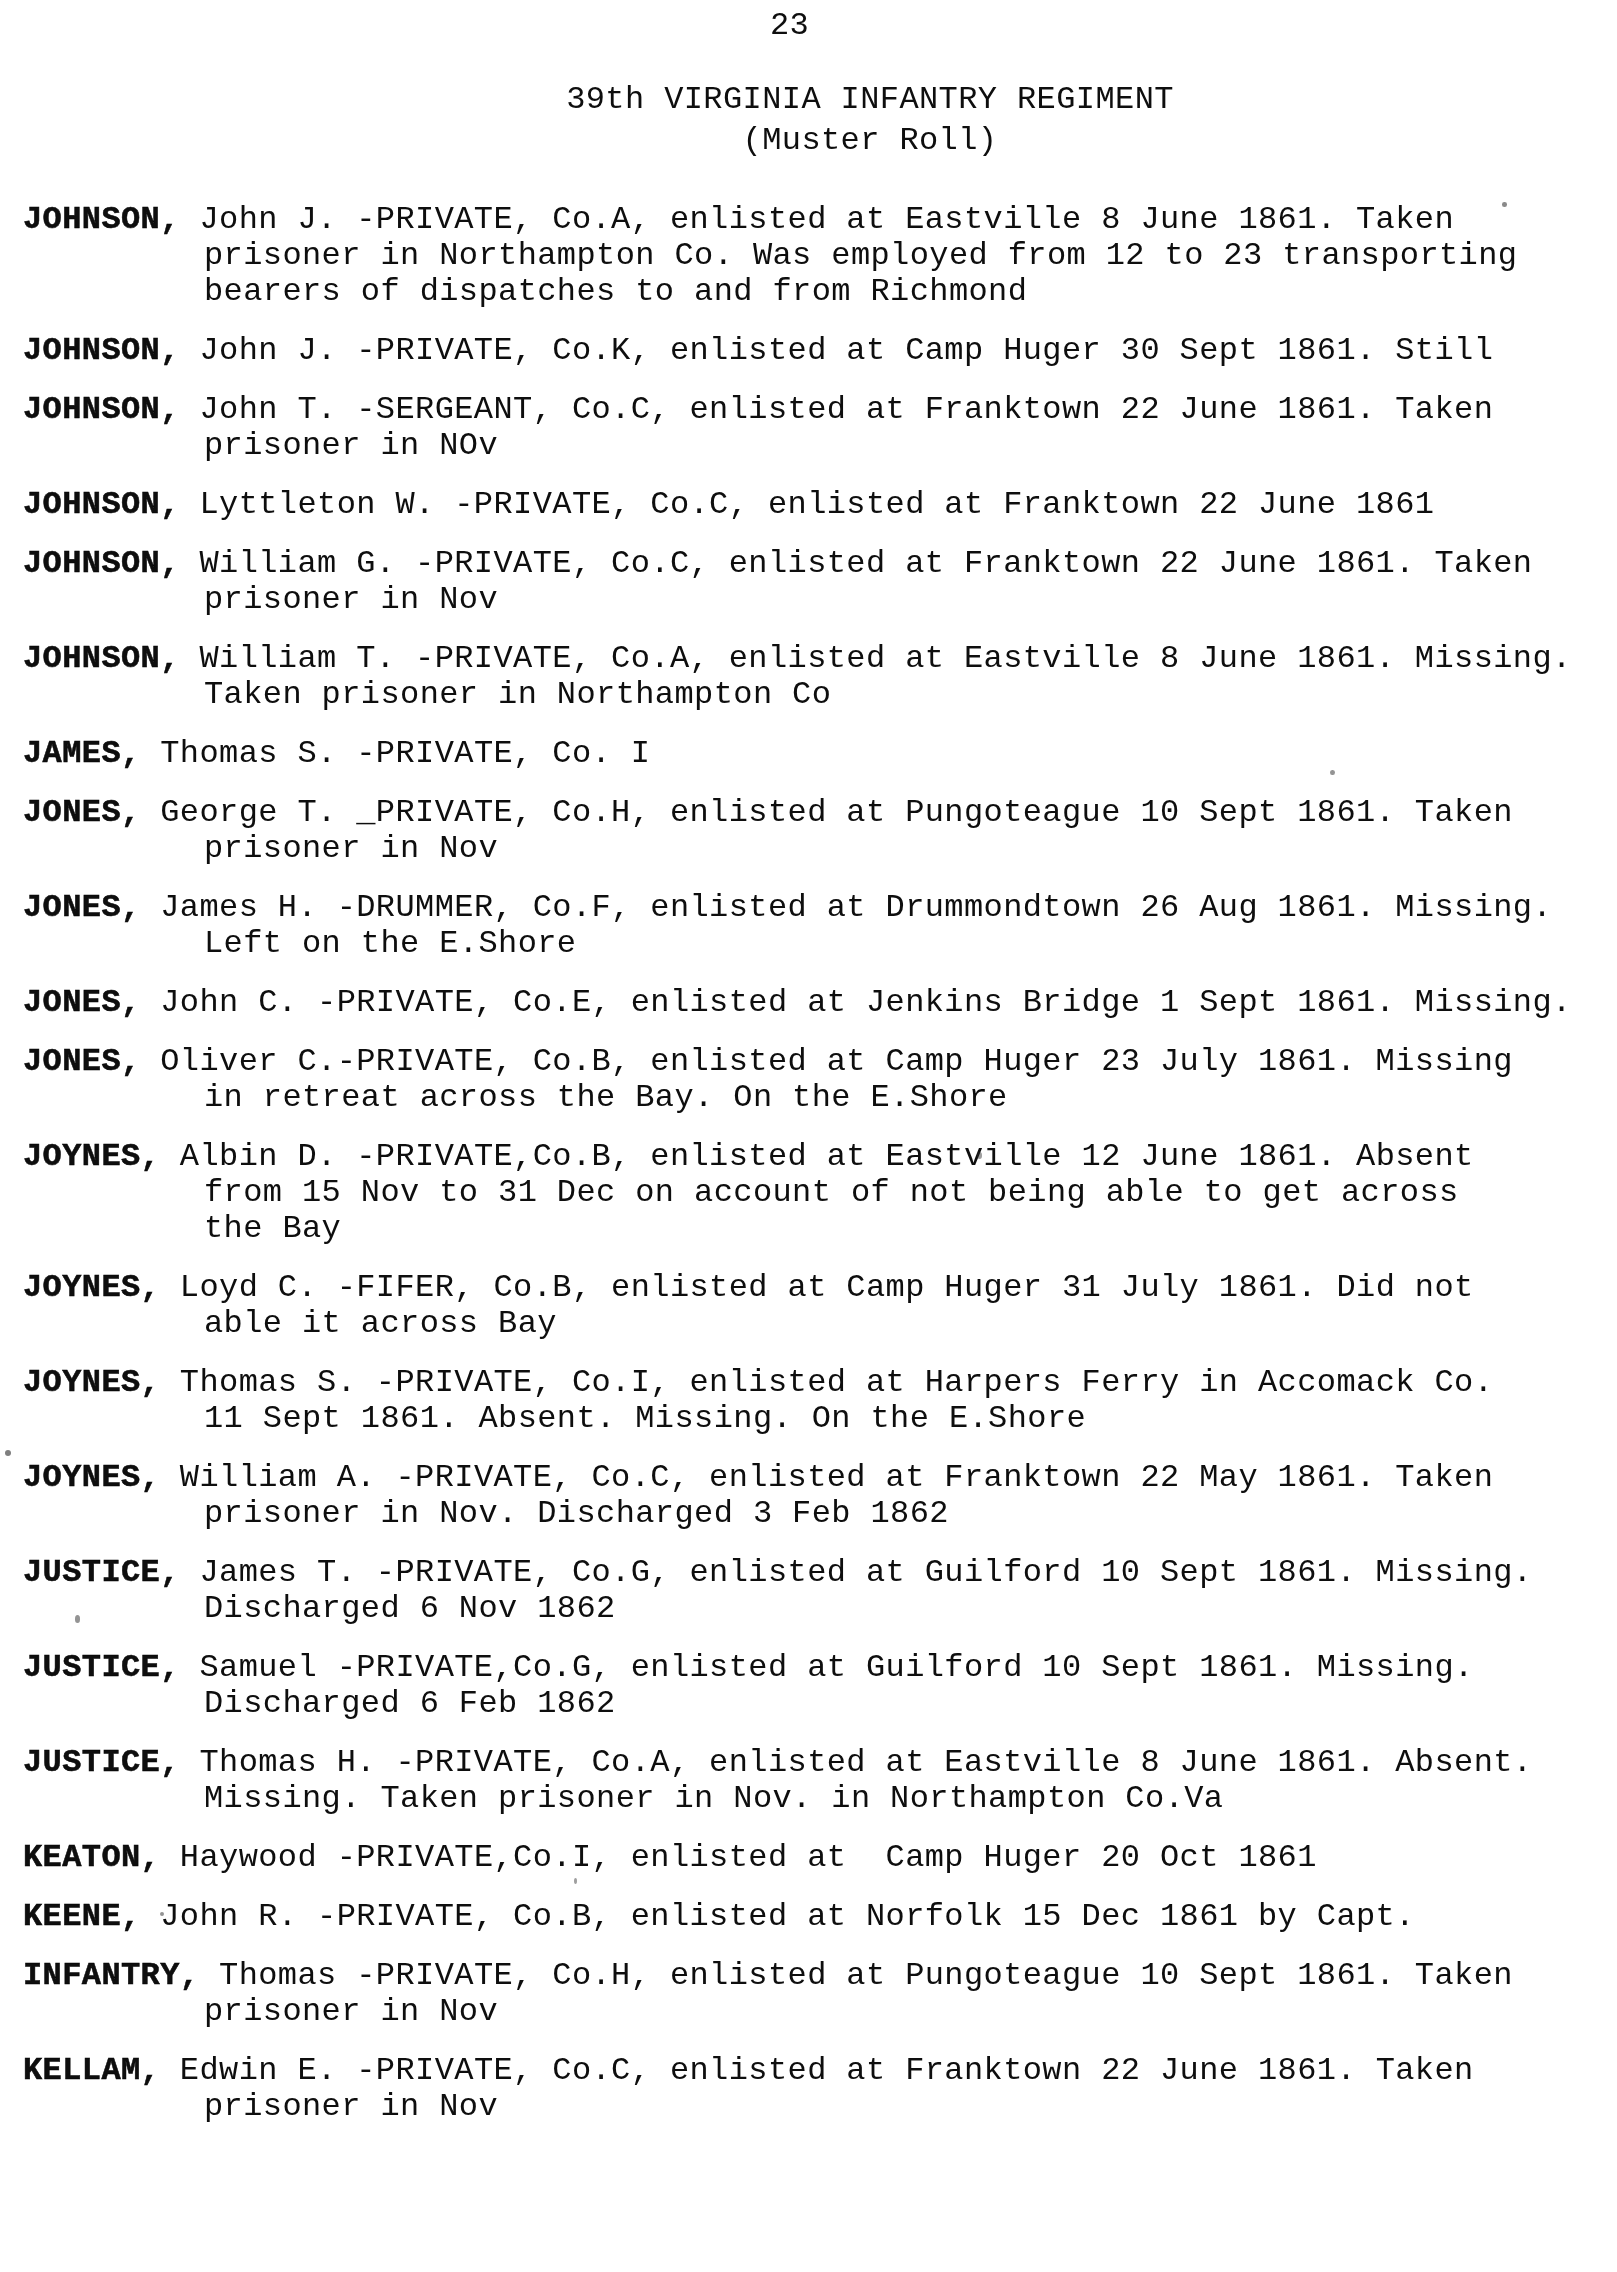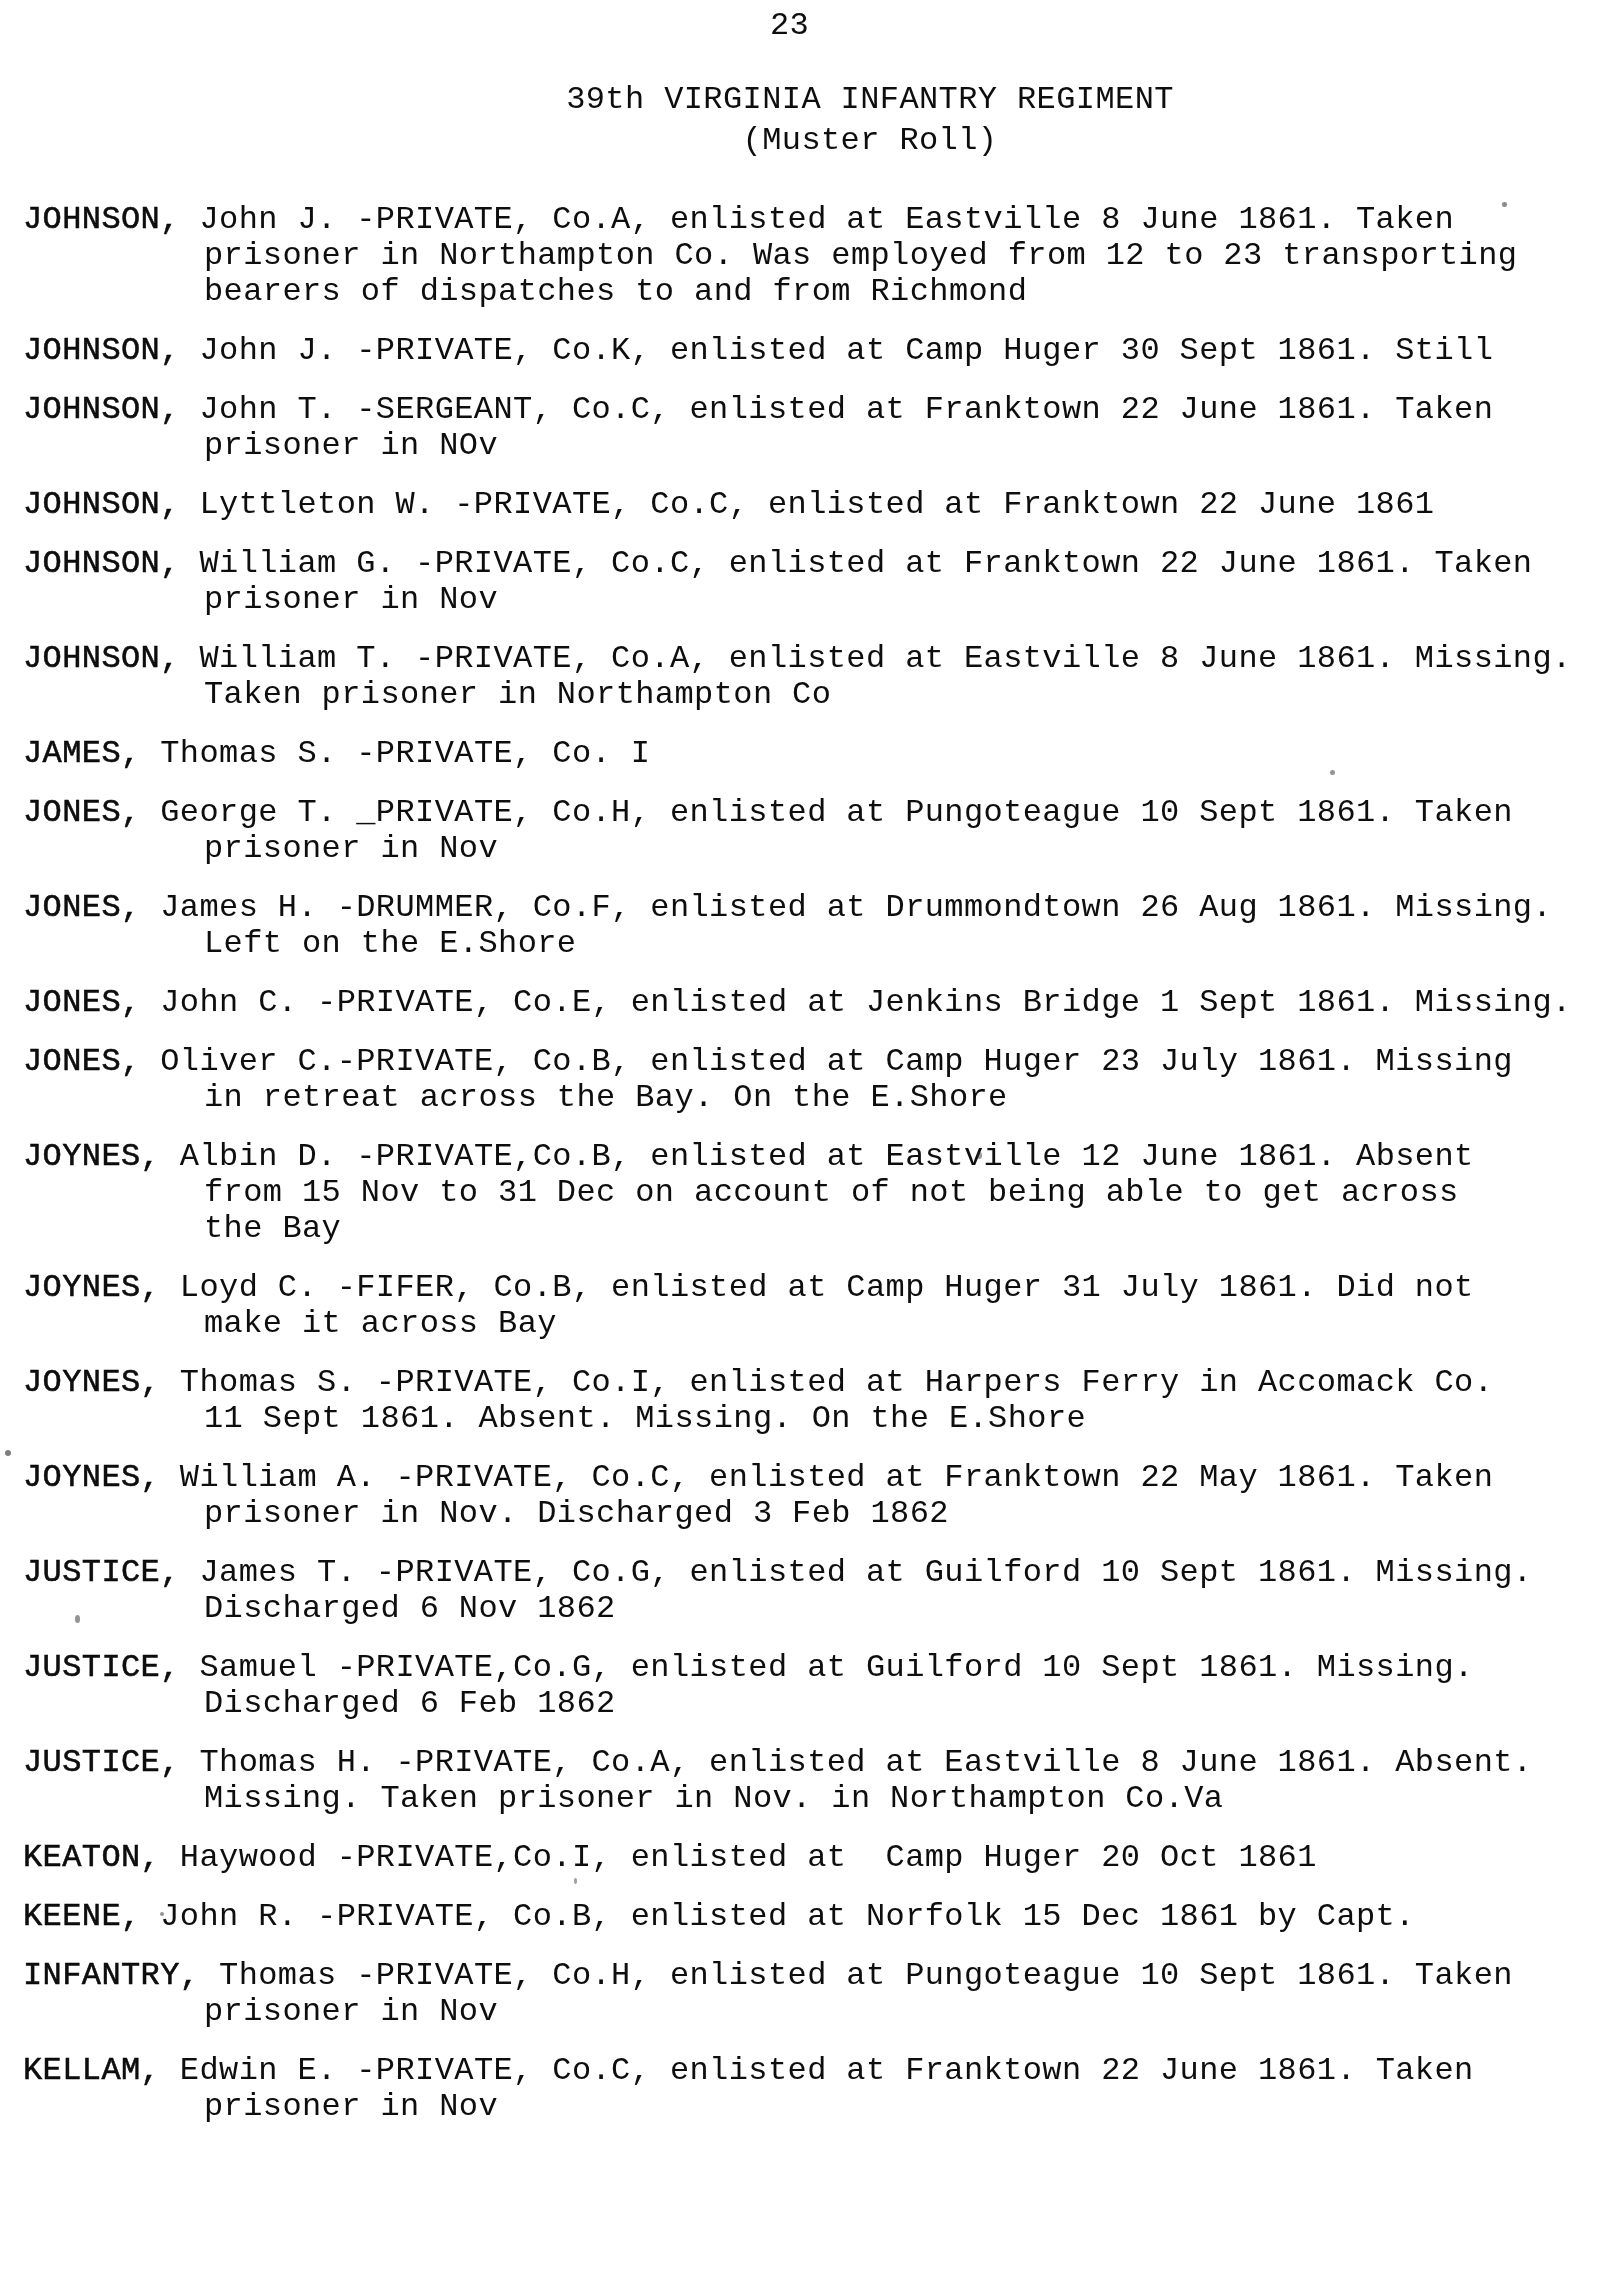--- a/index.html
+++ b/index.html
@@ -38,21 +38,21 @@
   .entry {
     margin: 0 0 23px 0;
   }
   .line {
     line-height: 36px;
     white-space: pre;
   }
   .line.first { margin-left: 23px; }
   .line.cont  { margin-left: 204px; }
   .surname {
-    font-weight: 400;
+    font-weight: 700;
     -webkit-text-stroke: 0.5px #000;
   }
   .speck {
     position: absolute;
     background: #2a2a2a;
     border-radius: 50%;
   }
 </style>
 </head>
 <body>
@@ -107,21 +107,21 @@
         <div class="line first"><span class="surname">JONES,</span><span> Oliver C.-PRIVATE, Co.B, enlisted at Camp Huger 23 July 1861. Missing</span></div>
         <div class="line cont">in retreat across the Bay. On the E.Shore</div>
       </div>
       <div class="entry">
         <div class="line first"><span class="surname">JOYNES,</span><span> Albin D. -PRIVATE,Co.B, enlisted at Eastville 12 June 1861. Absent</span></div>
         <div class="line cont">from 15 Nov to 31 Dec on account of not being able to get across</div>
         <div class="line cont">the Bay</div>
       </div>
       <div class="entry">
         <div class="line first"><span class="surname">JOYNES,</span><span> Loyd C. -FIFER, Co.B, enlisted at Camp Huger 31 July 1861. Did not</span></div>
-        <div class="line cont">make it across Bay</div>
+        <div class="line cont">able it across Bay</div>
       </div>
       <div class="entry">
         <div class="line first"><span class="surname">JOYNES,</span><span> Thomas S. -PRIVATE, Co.I, enlisted at Harpers Ferry in Accomack Co.</span></div>
         <div class="line cont">11 Sept 1861. Absent. Missing. On the E.Shore</div>
       </div>
       <div class="entry">
         <div class="line first"><span class="surname">JOYNES,</span><span> William A. -PRIVATE, Co.C, enlisted at Franktown 22 May 1861. Taken</span></div>
         <div class="line cont">prisoner in Nov. Discharged 3 Feb 1862</div>
       </div>
       <div class="entry">

